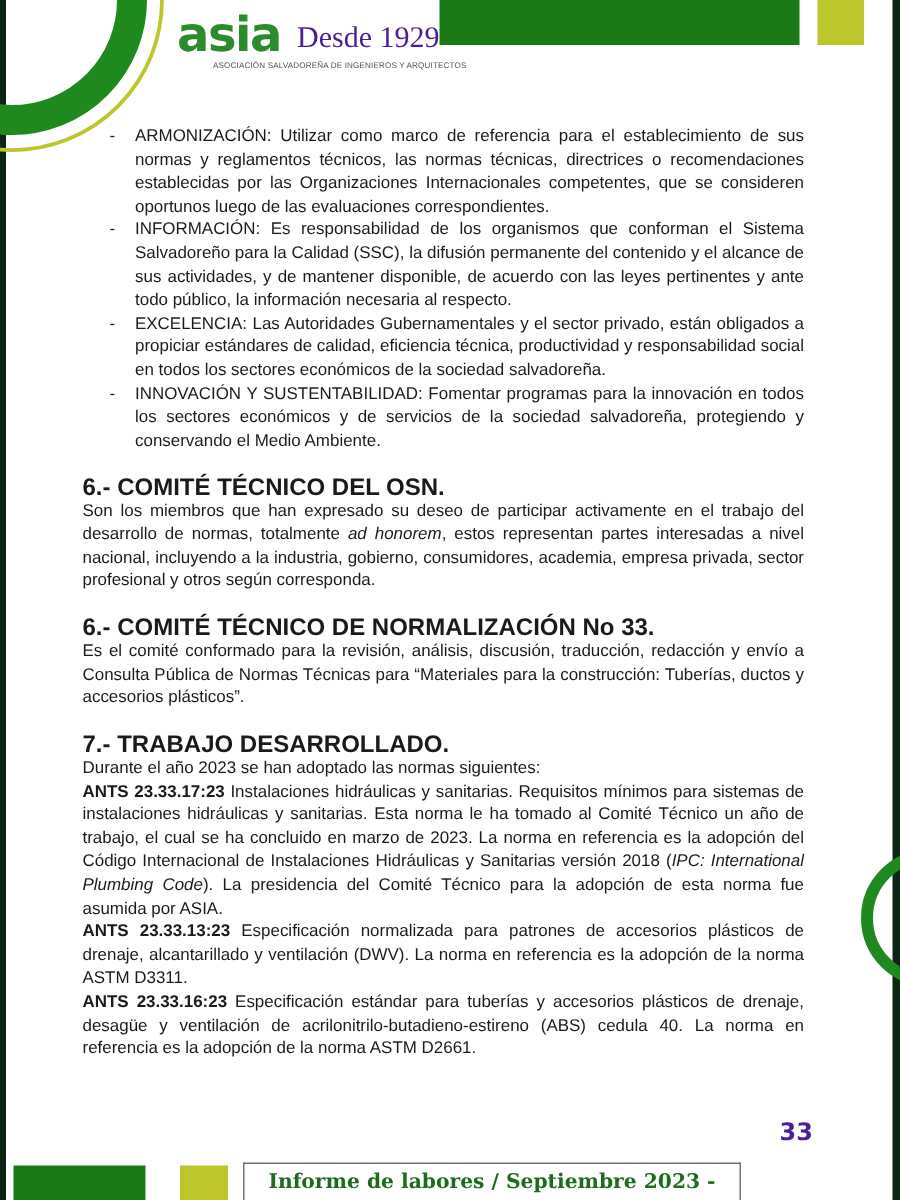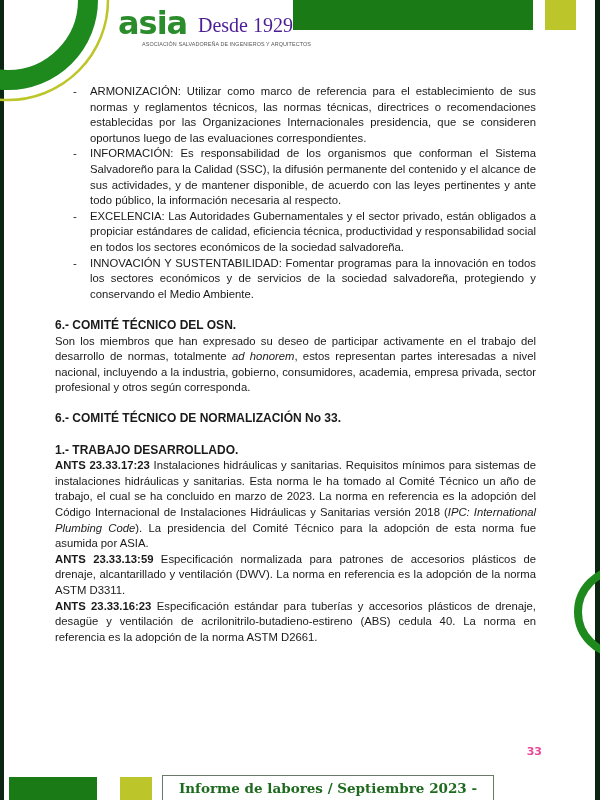--- a/index.html
+++ b/index.html
@@ -29,29 +29,29 @@
   .bar-top-green { position: absolute; left: 293px; top: 0; width: 240px; height: 30px; background: #1a7a16; }
   .bar-top-lime { position: absolute; left: 545px; top: 0; width: 31px; height: 30px; background: #bcc62a; }
 
   .content {
     position: absolute; left: 55px; top: 84px; width: 481px;
     font-size: 11.3px; line-height: 15.6px; text-align: justify;
   }
   .bullets { margin: 0; padding: 0; list-style: none; }
   .bullets li { position: relative; padding-left: 35px; }
   .bullets li .dash { position: absolute; left: 18px; top: 0; }
-  .section-title { font-weight: bold; margin: 0; font-size: 12px; }
+  .section-title { font-weight: bold; margin: 0; font-size: 16px; }
   p { margin: 0; }
   .gap { height: 15.6px; }
   .norm-code { font-weight: bold; }
   em { font-style: italic; }
 
   .page-num {
     position: absolute; left: 512px; top: 745px; width: 30px; text-align: right;
-    font-family: "DejaVu Sans", sans-serif; font-weight: bold; font-size: 11px; color: #ec4899;
+    font-family: "DejaVu Sans", sans-serif; font-weight: bold; font-size: 16px; color: #4c1d95;
   }
   .bar-bot-green { position: absolute; left: 9px; top: 777px; width: 88px; height: 23px; background: #1a7a16; }
   .bar-bot-lime { position: absolute; left: 120px; top: 777px; width: 32px; height: 23px; background: #bcc62a; }
   .footer-box {
     position: absolute; left: 162px; top: 775px; width: 332px; height: 25px;
     border: 1px solid #6a7a6a; border-bottom: none; box-sizing: border-box;
     text-align: center;
     font-family: "DejaVu Serif", serif; font-weight: bold; font-size: 13.5px; line-height: 24px; color: #1e6a1e;
   }
 </style>
@@ -70,36 +70,38 @@
 <div class="logo">
   <span class="logo-word">asia</span>
   <span class="logo-since">Desde 1929</span>
   <span class="logo-sub">ASOCIACIÓN SALVADOREÑA DE INGENIEROS Y ARQUITECTOS</span>
 </div>
 <div class="bar-top-green"></div>
 <div class="bar-top-lime"></div>
 
 <div class="content">
   <ul class="bullets">
-    <li><span class="dash">-</span><span>ARMONIZACIÓN: Utilizar como marco de referencia para el establecimiento de sus normas y reglamentos técnicos, las normas técnicas, directrices o recomendaciones establecidas por las Organizaciones Internacionales presidencia, que se consideren oportunos luego de las evaluaciones correspondientes.</span></li>
+    <li><span class="dash">-</span><span>ARMONIZACIÓN: Utilizar como marco de referencia para el establecimiento de sus normas y reglamentos técnicos, las normas técnicas, directrices o recomendaciones establecidas por las Organizaciones Internacionales competentes, que se consideren oportunos luego de las evaluaciones correspondientes.</span></li>
     <li><span class="dash">-</span><span>INFORMACIÓN: Es responsabilidad de los organismos que conforman el Sistema Salvadoreño para la Calidad (SSC), la difusión permanente del contenido y el alcance de sus actividades, y de mantener disponible, de acuerdo con las leyes pertinentes y ante todo público, la información necesaria al respecto.</span></li>
     <li><span class="dash">-</span><span>EXCELENCIA: Las Autoridades Gubernamentales y el sector privado, están obligados a propiciar estándares de calidad, eficiencia técnica, productividad y responsabilidad social en todos los sectores económicos de la sociedad salvadoreña.</span></li>
     <li><span class="dash">-</span><span>INNOVACIÓN Y SUSTENTABILIDAD: Fomentar programas para la innovación en todos los sectores económicos y de servicios de la sociedad salvadoreña, protegiendo y conservando el Medio Ambiente.</span></li>
   </ul>
 
   <div class="gap"></div>
   <h3 class="section-title">6.- COMITÉ TÉCNICO DEL OSN.</h3>
   <p><span>Son los miembros que han expresado su deseo de participar activamente en el trabajo del desarrollo de normas, totalmente </span><em>ad honorem</em><span>, estos representan partes interesadas a nivel nacional, incluyendo a la industria, gobierno, consumidores, academia, empresa privada, sector profesional y otros según corresponda.</span></p>
 
   <div class="gap"></div>
   <h3 class="section-title">6.- COMITÉ TÉCNICO DE NORMALIZACIÓN No 33.</h3>
+  <p>Es el comité conformado para la revisión, análisis, discusión, traducción, redacción y envío a Consulta Pública de Normas Técnicas para “Materiales para la construcción: Tuberías, ductos y accesorios plásticos”.</p>
 
   <div class="gap"></div>
-  <h3 class="section-title">1.- TRABAJO DESARROLLADO.</h3>
+  <h3 class="section-title">7.- TRABAJO DESARROLLADO.</h3>
+  <p>Durante el año 2023 se han adoptado las normas siguientes:</p>
   <p><span class="norm-code">ANTS 23.33.17:23</span><span> Instalaciones hidráulicas y sanitarias. Requisitos mínimos para sistemas de instalaciones hidráulicas y sanitarias. Esta norma le ha tomado al Comité Técnico un año de trabajo, el cual se ha concluido en marzo de 2023. La norma en referencia es la adopción del Código Internacional de Instalaciones Hidráulicas y Sanitarias versión 2018 (</span><em>IPC: International Plumbing Code</em><span>). La presidencia del Comité Técnico para la adopción de esta norma fue asumida por ASIA.</span></p>
-  <p><span class="norm-code">ANTS 23.33.13:59</span><span> Especificación normalizada para patrones de accesorios plásticos de drenaje, alcantarillado y ventilación (DWV). La norma en referencia es la adopción de la norma ASTM D3311.</span></p>
+  <p><span class="norm-code">ANTS 23.33.13:23</span><span> Especificación normalizada para patrones de accesorios plásticos de drenaje, alcantarillado y ventilación (DWV). La norma en referencia es la adopción de la norma ASTM D3311.</span></p>
   <p><span class="norm-code">ANTS 23.33.16:23</span><span> Especificación estándar para tuberías y accesorios plásticos de drenaje, desagüe y ventilación de acrilonitrilo-butadieno-estireno (ABS) cedula 40. La norma en referencia es la adopción de la norma ASTM D2661.</span></p>
 </div>
 
 <div class="page-num">33</div>
 <div class="bar-bot-green"></div>
 <div class="bar-bot-lime"></div>
 <div class="footer-box">Informe de labores / Septiembre 2023 - Febrero 2024</div>
 
 </body></html>

